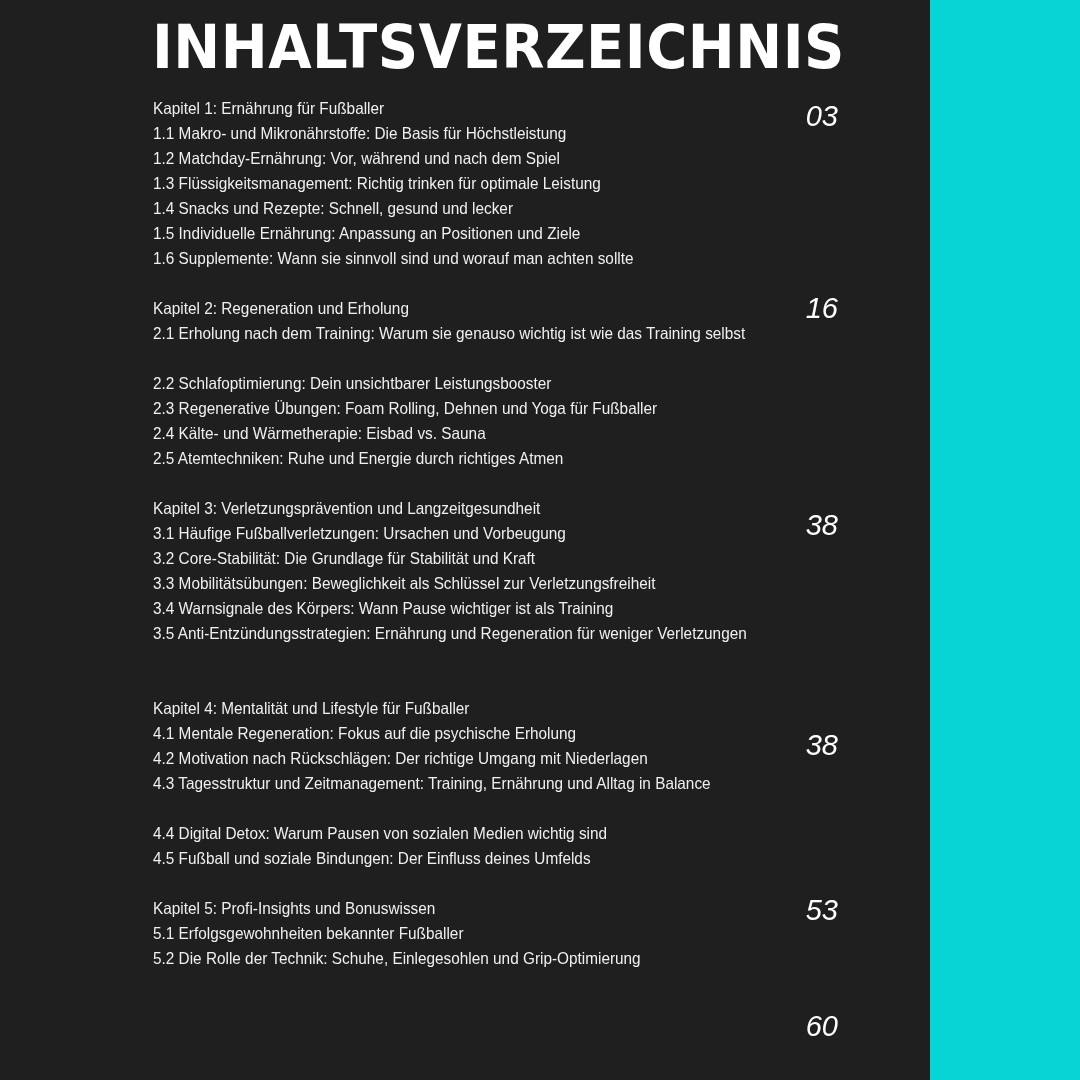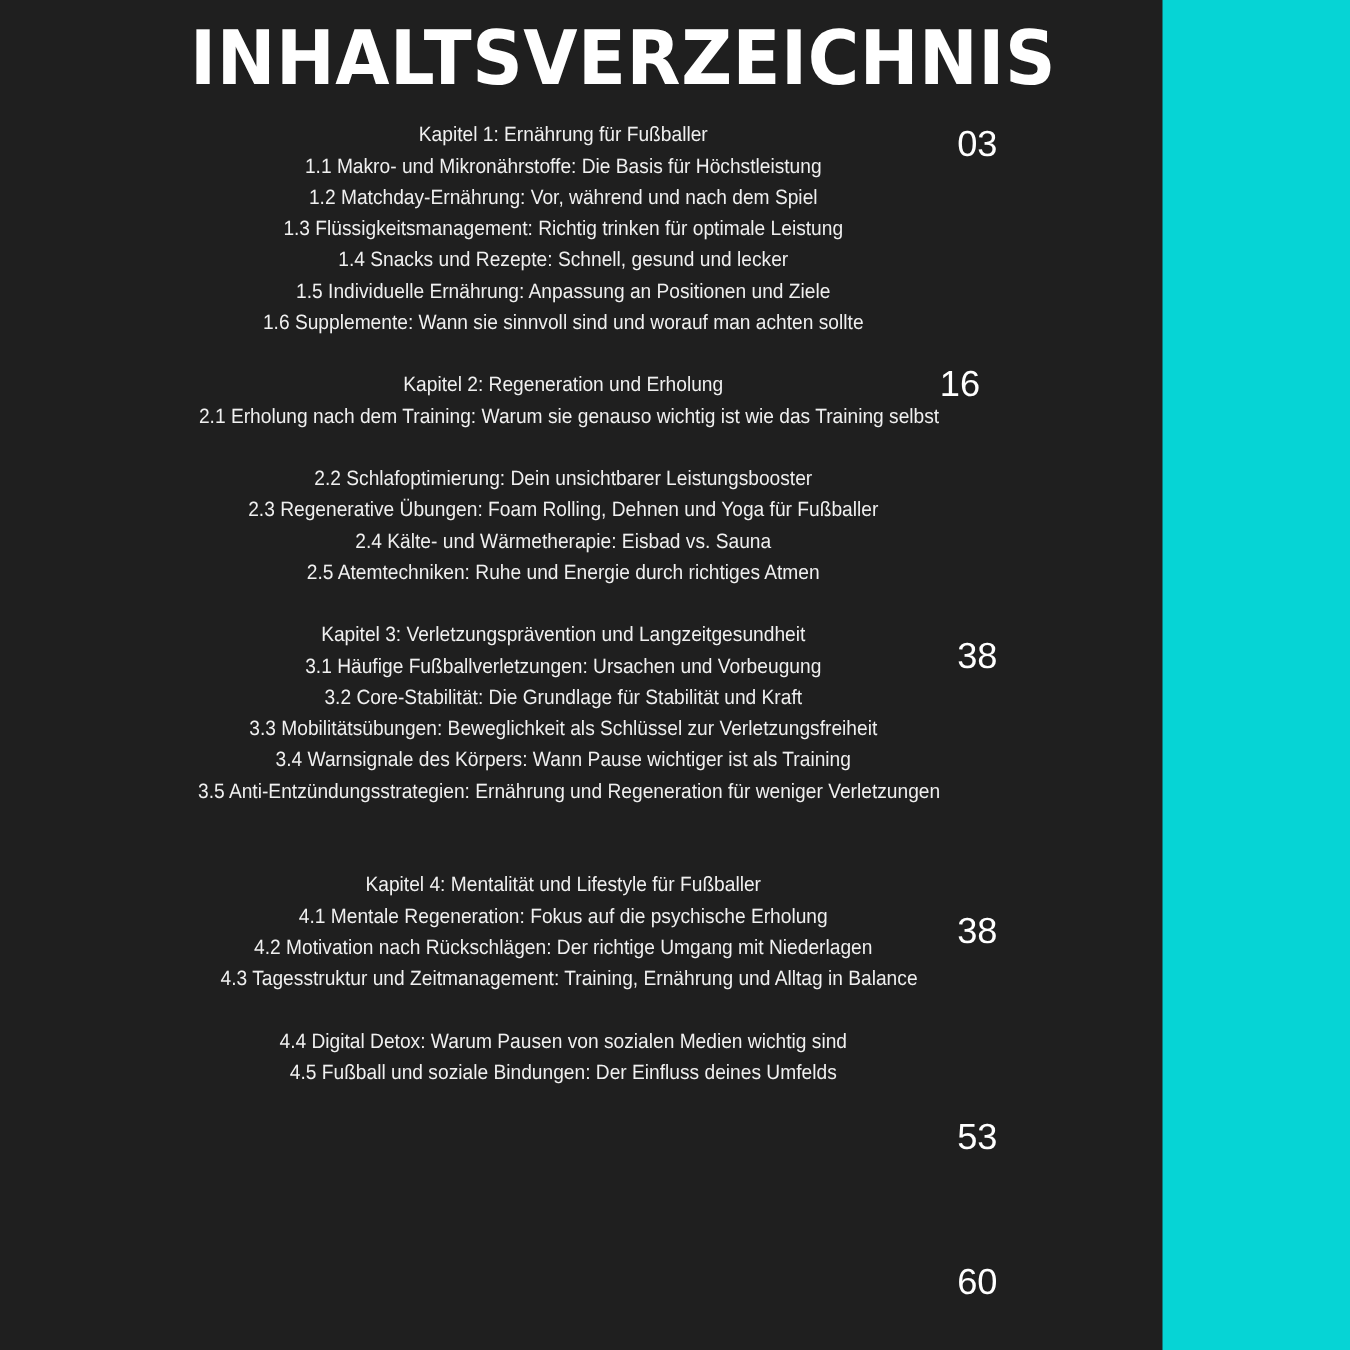--- a/index.html
+++ b/index.html
@@ -40,21 +40,20 @@
     }
     .toc {
       position: absolute;
       left: 153px;
       top: 96px;
       width: 640px;
     }
     .chapter {
       position: relative;
       margin-bottom: 25px;
-      text-align: center;
     }
     .line {
       display: block;
       font-size: 16.5px;
       line-height: 25px;
       height: 25px;
       white-space: nowrap;
       color: #f0f0f0;
       transform-origin: left center;
       transform: scaleX(0.93);
@@ -69,24 +68,25 @@
       font-family: "Liberation Sans", "DejaVu Sans", sans-serif;
       font-size: 29px;
       line-height: 30px;
       color: #ffffff;
       width: 60px;
       text-align: right;
       right: 0;
     }
     .pages {
       position: absolute;
-      left: 738px;
+      left: 778px;
       top: 0;
       width: 60px;
       height: 1080px;
+      font-style: italic;
     }
   </style>
 </head>
 <body>
 
 <div class="accent-panel"></div>
 
 <h1 class="title" style="margin:0;">INHALTSVERZEICHNIS</h1>
 
 <div class="toc">
@@ -121,23 +121,28 @@
 
   <div class="chapter">
     <span class="line">Kapitel 4: Mentalität und Lifestyle für Fußballer</span>
     <span class="line">4.1 Mentale Regeneration: Fokus auf die psychische Erholung</span>
     <span class="line">4.2 Motivation nach Rückschlägen: Der richtige Umgang mit Niederlagen</span>
     <span class="line wrap">4.3 Tagesstruktur und Zeitmanagement: Training, Ernährung und Alltag in Balance</span>
     <span class="line">4.4 Digital Detox: Warum Pausen von sozialen Medien wichtig sind</span>
     <span class="line">4.5 Fußball und soziale Bindungen: Der Einfluss deines Umfelds</span>
   </div>
 
+  <div class="chapter">
+    <span class="line">Kapitel 5: Profi-Insights und Bonuswissen</span>
+    <span class="line">5.1 Erfolgsgewohnheiten bekannter Fußballer</span>
+    <span class="line">5.2 Die Rolle der Technik: Schuhe, Einlegesohlen und Grip-Optimierung</span>
+  </div>
 
 </div>
 
 <div class="pages">
   <span class="page-num" style="top:101px;">03</span>
-  <span class="page-num" style="top:293px;text-align:center;">16</span>
+  <span class="page-num" style="top:293px;">16</span>
   <span class="page-num" style="top:510px;">38</span>
   <span class="page-num" style="top:702px;margin-top:28px;">38</span>
   <span class="page-num" style="top:895px;">53</span>
   <span class="page-num" style="top:1011px;">60</span>
 </div>
 
 </body></html>

